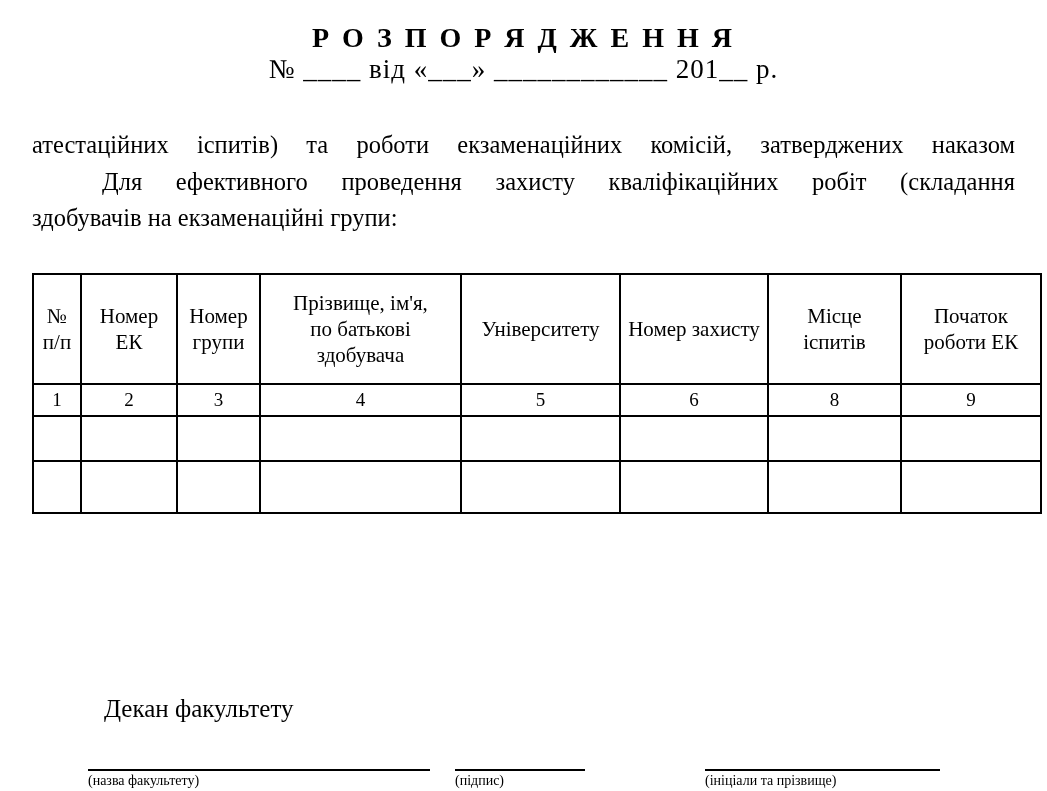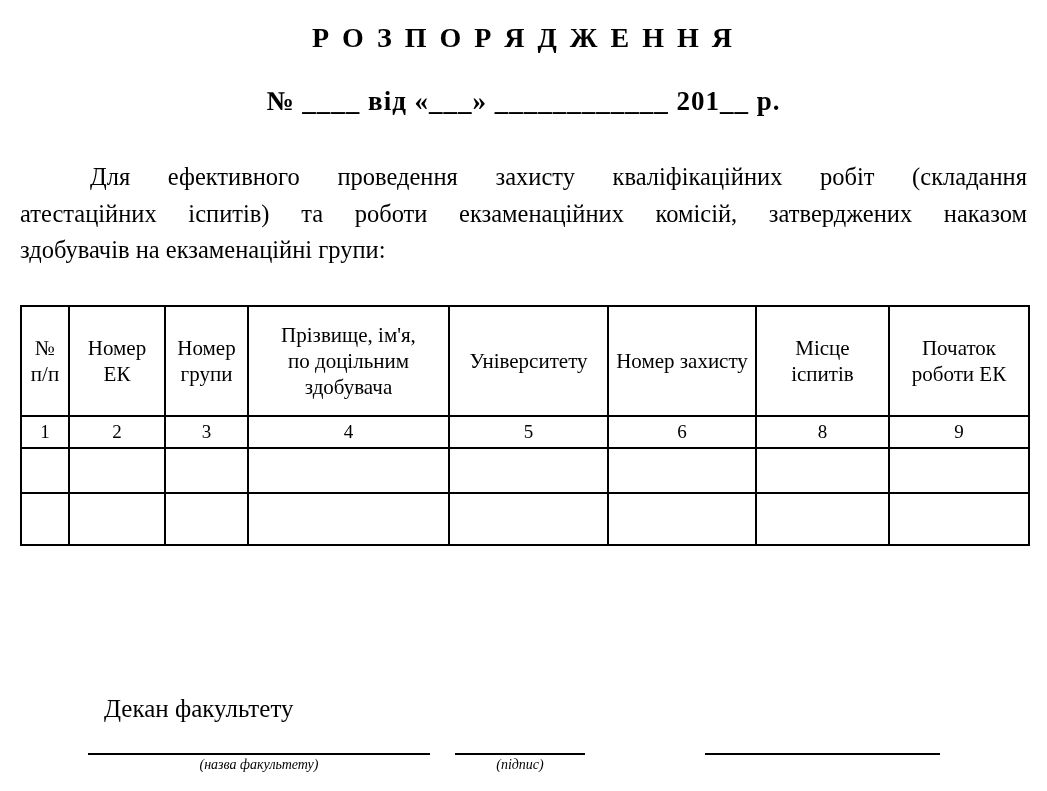--- a/index.html
+++ b/index.html
@@ -8,37 +8,36 @@
     background: #ffffff;
     color: #000000;
     font-family: "Liberation Serif", "DejaVu Serif", serif;
   }
   .page {
     position: relative;
     width: 1047px;
     height: 791px;
     background: #ffffff;
     box-sizing: border-box;
-    padding: 0 20px;
+    padding: 0 32px;
     overflow: hidden;
   }
   .doc-title {
     margin: 0;
     padding-top: 22px;
     text-align: center;
     font-size: 28px;
     font-weight: bold;
     letter-spacing: 3px;
     white-space: pre;
   }
   .number-line {
-    margin-top: 32px;
     text-align: center;
     font-size: 27px;
-    font-weight: bold;
+    font-weight: normal;
     letter-spacing: 1px;
   }
   .body-paragraph {
     margin-top: 42px;
     font-size: 24.5px;
     line-height: 36.5px;
   }
   .para-line {
     text-align: justify;
     text-align-last: justify;
@@ -89,23 +88,21 @@
     margin-left: 84px;
     font-size: 25px;
   }
   .sig-row {
     position: relative;
     height: 60px;
     margin-top: 12px;
   }
   .sig-col {
     position: absolute;
-    top: 18px;
-    text-align: center;
-    font-style: italic;
+    top: 34px;
   }
   .sig-col .sig-line {
     border-top: 2px solid #000000;
     height: 0;
   }
   .sig-col .sig-caption {
     font-size: 14px;
     margin-top: 2px;
   }
   .sig-col.faculty  { left: 68px;  width: 342px; }
@@ -115,22 +112,22 @@
 </head>
 <body>
 
 <div class="page">
 
   <h1 class="doc-title">Р О З П О Р Я Д Ж Е Н Н Я</h1>
 
   <div class="number-line">№ ____  від  «___»  ____________  201__  р.</div>
 
   <div class="body-paragraph">
+    <div class="para-line">атестаційних іспитів) та роботи екзаменаційних комісій, затверджених наказом</div>
     <div class="para-line first">Для ефективного проведення захисту кваліфікаційних робіт (складання</div>
-    <div class="para-line">атестаційних іспитів) та роботи екзаменаційних комісій, затверджених наказом</div>
     <div class="para-line last">здобувачів на екзаменаційні групи:</div>
   </div>
 
   <table class="exam-table">
     <colgroup>
       <col style="width:48px">
       <col style="width:96px">
       <col style="width:83px">
       <col style="width:201px">
       <col style="width:159px">
@@ -140,21 +137,21 @@
     </colgroup>
     <thead>
       <tr>
         <th>№
 п/п</th>
         <th>Номер
 ЕК</th>
         <th>Номер
 групи</th>
         <th>Прізвище, ім'я,
-по доцільним
+по батькові
 здобувача</th>
         <th>Університету</th>
         <th>Номер захисту</th>
         <th>Місце
 іспитів</th>
         <th>Початок
 роботи ЕК</th>
       </tr>
     </thead>
     <tbody>
@@ -197,17 +194,18 @@
       <div class="sig-col faculty">
         <div class="sig-line"></div>
         <div class="sig-caption">(назва факультету)</div>
       </div>
       <div class="sig-col sign">
         <div class="sig-line"></div>
         <div class="sig-caption">(підпис)</div>
       </div>
       <div class="sig-col initials">
         <div class="sig-line"></div>
+        <div class="sig-caption">(ініціали та прізвище)</div>
       </div>
     </div>
   </div>
 
 </div>
 
 </body></html>

